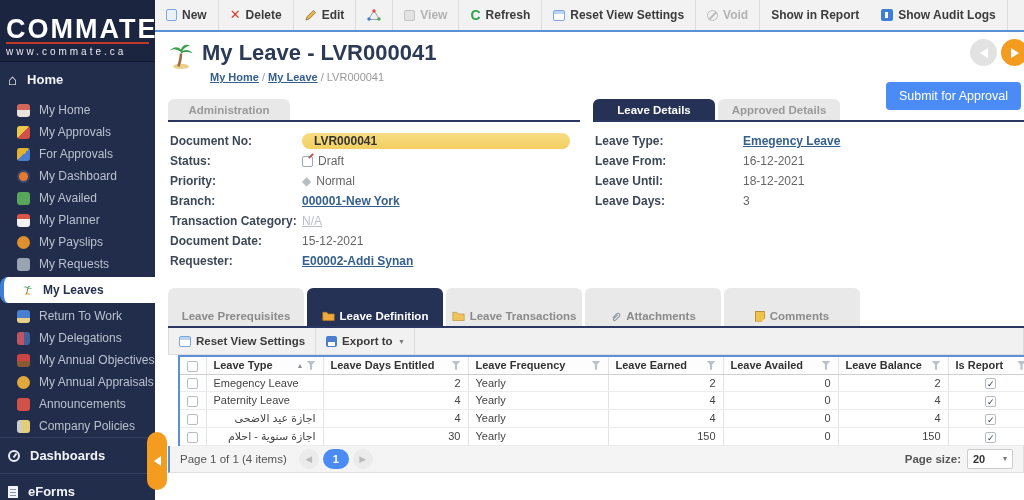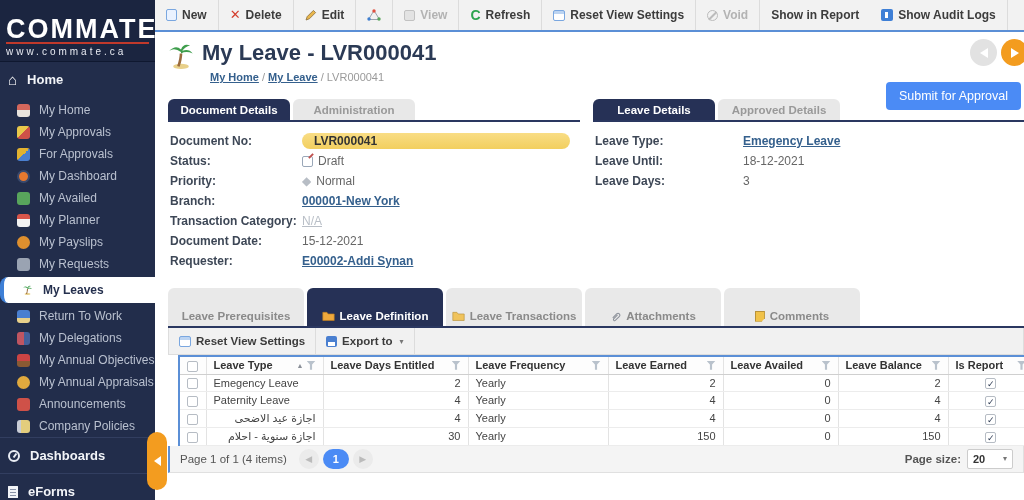--- a/index.html
+++ b/index.html
@@ -325,21 +325,20 @@
         <div class="circ next">
           <span class="tri-r"></span>
         </div>
       </div>
       <button class="submit-btn">Submit for Approval</button>
 
       <div class="panels">
 
         <div class="panel left">
           <div class="ptabs">
-            <div class="ptab active">Document Details</div>
             <div class="ptab">Administration</div>
           </div>
           <div class="fields">
             <div class="frow">
               <span class="flabel">Document No:</span>
               <span class="pill">LVR000041</span>
             </div>
             <div class="frow">
               <span class="flabel">Status:</span>
               <span class="fval">
@@ -383,20 +382,24 @@
           <div class="ptabs">
             <div class="ptab active">Leave Details</div>
             <div class="ptab">Approved Details</div>
           </div>
           <div class="fields">
             <div class="frow">
               <span class="flabel">Leave Type:</span>
               <span class="fval">
                   <a class="linkval">Emegency Leave</a>
                 </span>
+            </div>
+            <div class="frow">
+              <span class="flabel">Leave From:</span>
+              <span class="fval">16-12-2021</span>
             </div>
             <div class="frow">
               <span class="flabel">Leave Until:</span>
               <span class="fval">18-12-2021</span>
             </div>
             <div class="frow">
               <span class="flabel">Leave Days:</span>
               <span class="fval">3</span>
             </div>
           </div>

